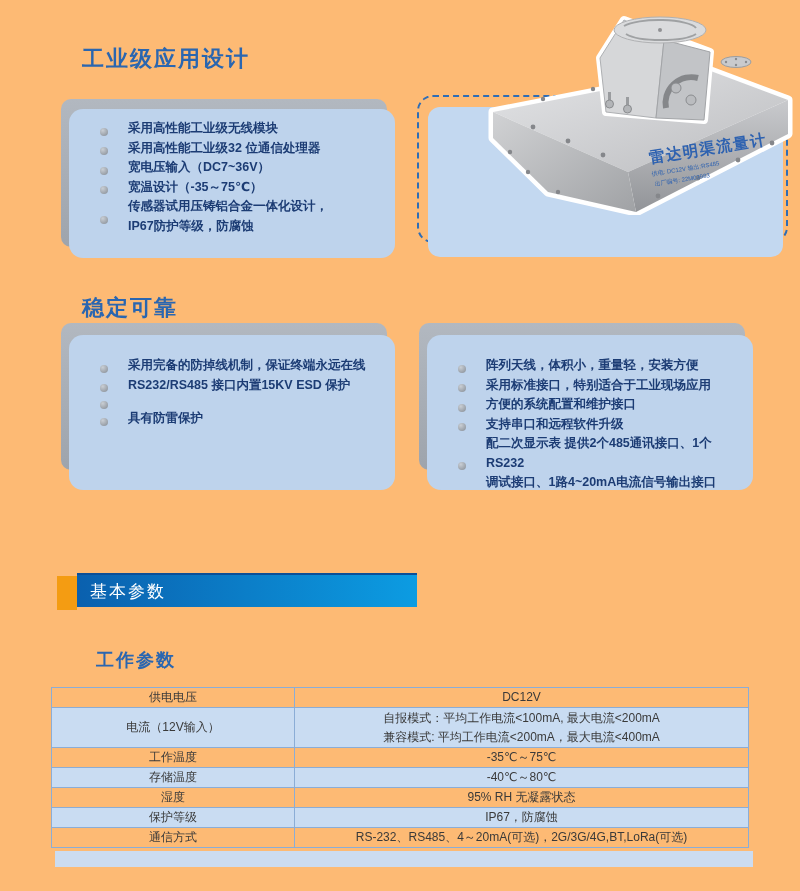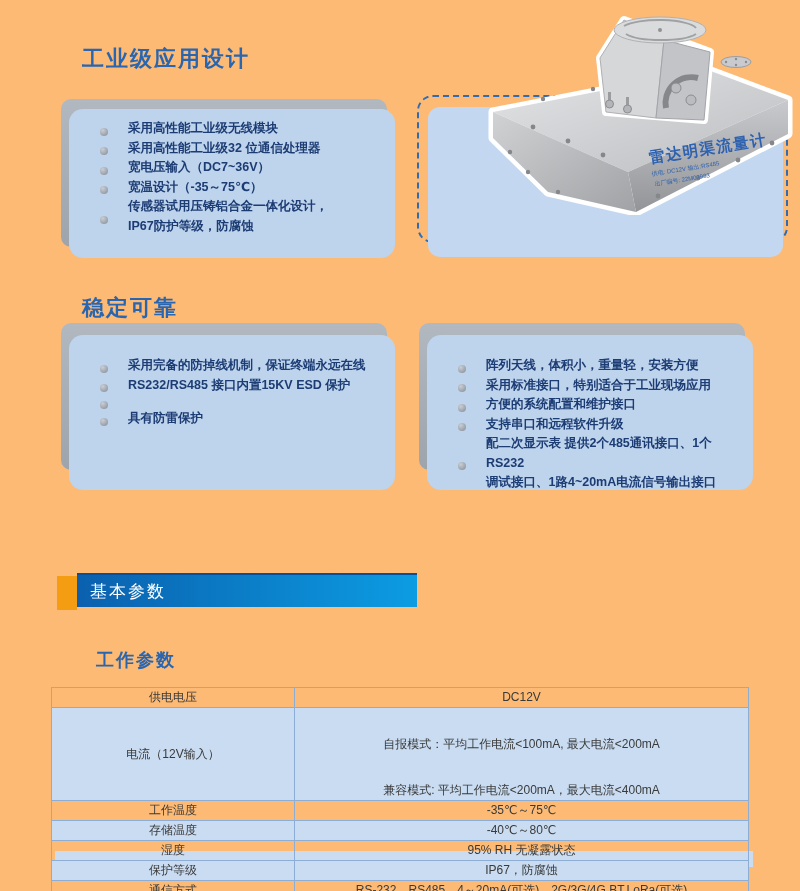--- a/index.html
+++ b/index.html
@@ -22,21 +22,21 @@
   .param-bar .bluebar{width:340px;height:34px;box-sizing:border-box;border-top:2px solid #0b4f97;
         background:linear-gradient(90deg,#0a60ae,#0c9ce2);display:flex;align-items:center;}
   .param-bar .bluebar span{color:#ffffff;font-size:17px;padding-left:13px;letter-spacing:2px;}
   .sub-title{position:absolute;left:88px;top:640px;margin:8px;color:#2a66b0;font-size:18px;font-weight:600;letter-spacing:2px;}
   .spec-table{position:absolute;left:51px;top:687px;width:698px;border-collapse:collapse;
               table-layout:fixed;font-size:12px;color:#3a3a3a;z-index:2;}
   .spec-table td{border:1px solid #8badd6;text-align:center;padding:0;height:19px;line-height:19px;
                  overflow:hidden;white-space:nowrap;}
   .spec-table col.c1{width:243px;}
   .spec-table tr.alt td{background:#c9dcf2;}
-  .spec-table td .dbl{line-height:19px;margin-top:27px;}
+  .spec-table td .dbl{line-height:19px;}
   .spec-table tr.tall td{height:39px;}
   .footer-band{position:absolute;left:55px;top:851px;width:698px;height:16px;background:#ccdcf0;}
 </style>
 </head>
 <body>
 
 <div class="page">
 
   <h2 class="sec-title" style="left:82px;top:44px;">工业级应用设计</h2>
 

